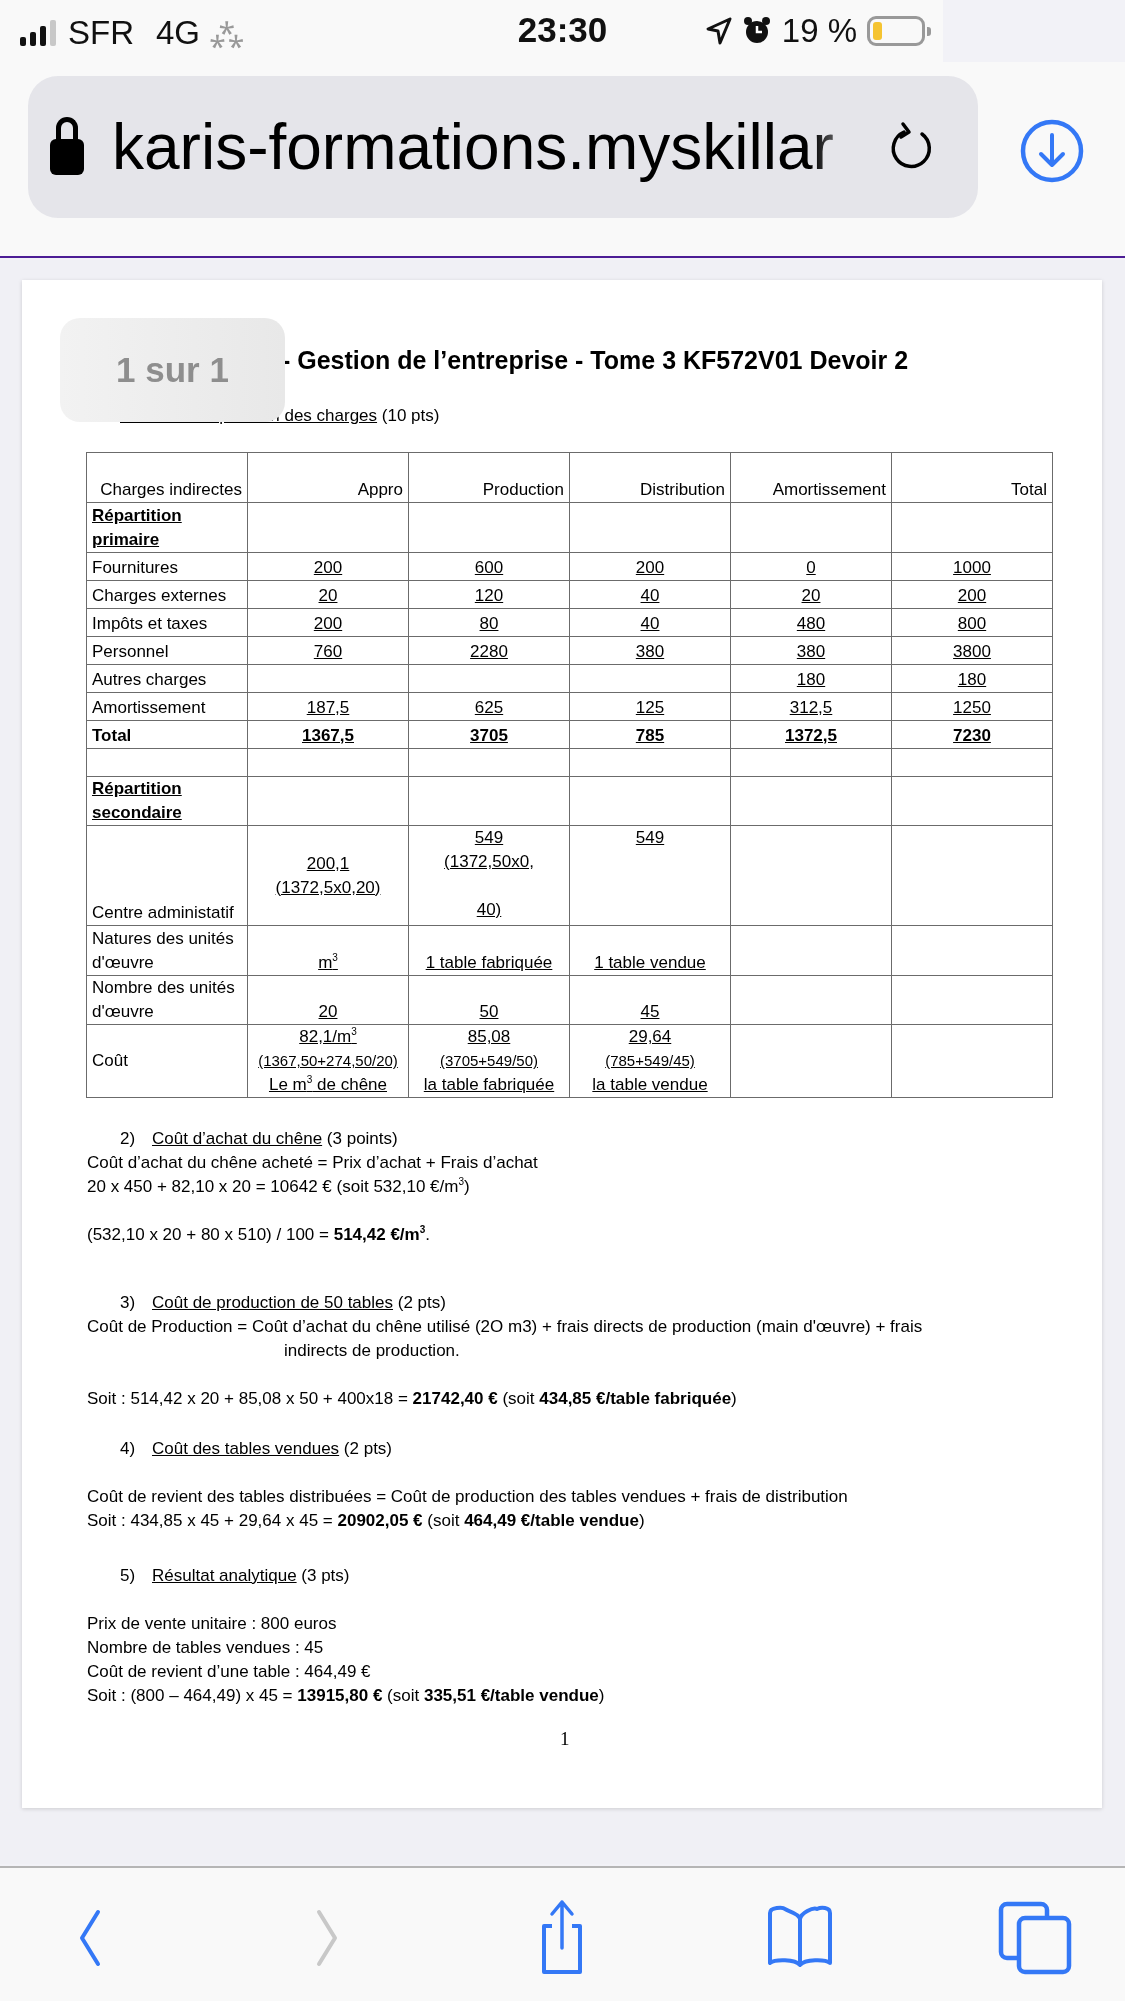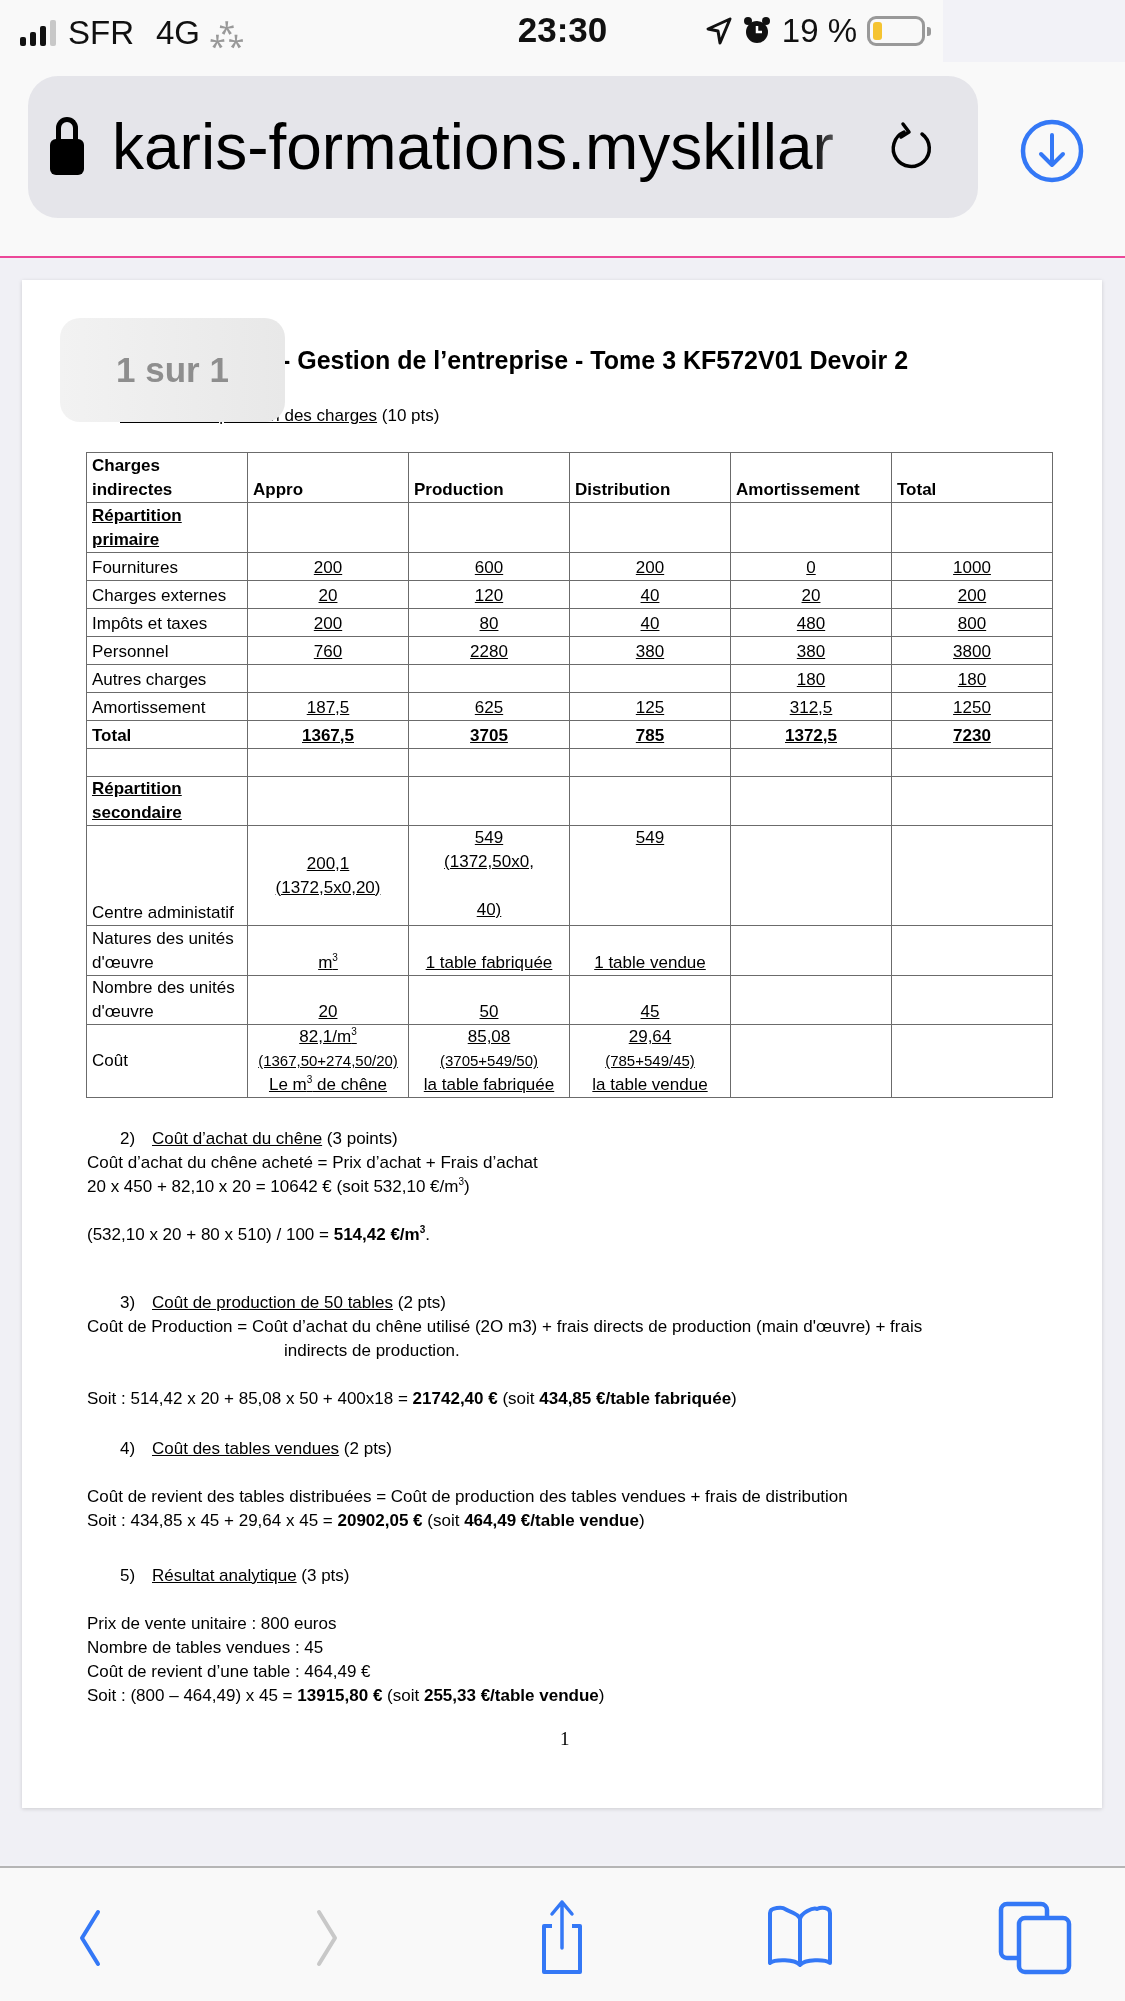--- a/index.html
+++ b/index.html
@@ -11,41 +11,41 @@
   .signal span.dim { background: #c8c8c8; }
   .carrier { margin-right: 22px; }
   .net { margin-right: 10px; }
   .spin { color: #999; font-size: 30px; }
   .sb-time { position: absolute; left: 0; width: 1125px; top: 10px; text-align: center; font-size: 35px; font-weight: bold; color: #111; }
   .sb-right { position: absolute; right: 18px; top: 12px; display: flex; align-items: center; font-size: 33px; color: #111; gap: 10px; }
   .battery { position: relative; width: 58px; height: 30px; border: 3px solid #999; border-radius: 9px; }
   .battery::after { content: ""; position: absolute; right: -9px; top: 8px; width: 4px; height: 9px; background: #999; border-radius: 0 3px 3px 0; }
   .battery .lvl { position: absolute; left: 3px; top: 3px; width: 9px; height: 18px; background: #f5c431; border-radius: 3px; }
 
-  .toolbar-top { position: absolute; left: 0; top: 62px; width: 1125px; height: 196px; background: #f9f9f9; border-bottom: 2px solid #ec4899; }
+  .toolbar-top { position: absolute; left: 0; top: 62px; width: 1125px; height: 196px; background: #f9f9f9; border-bottom: 2px solid #4c1d95; }
   .url-bar { position: absolute; left: 28px; top: 14px; width: 950px; height: 142px; border-radius: 30px; background: #e5e5ea; display: flex; align-items: center; }
   .lock { position: relative; width: 34px; height: 46px; margin-left: 22px; margin-top: 10px; }
   .lock .shackle { position: absolute; left: 6px; top: -12px; width: 22px; height: 26px; border: 5px solid #000; border-bottom: none; border-radius: 12px 12px 0 0; }
   .lock .body { position: absolute; left: 0; top: 10px; width: 34px; height: 36px; background: #000; border-radius: 6px; }
   .url-text { margin-left: 28px; font-size: 64px; color: #000; white-space: nowrap; overflow: hidden; width: 760px; -webkit-mask-image: linear-gradient(90deg, #000 92%, transparent 100%); mask-image: linear-gradient(90deg, #000 92%, transparent 100%); }
   .reload { position: absolute; right: 36px; top: 42px; width: 60px; height: 60px; }
   .download { position: absolute; left: 1020px; top: 57px; width: 64px; height: 64px; }
 
   .pdf-area { position: absolute; left: 0; top: 260px; width: 1125px; height: 1604px; background: #f0f0f5; }
   .page { position: absolute; left: 22px; top: 20px; width: 1080px; height: 1528px; background: #fff; box-shadow: 0 1px 4px rgba(0,0,0,0.15); font-family: "Liberation Sans", sans-serif; color: #000; }
   .page-indicator { position: absolute; left: 60px; top: 318px; width: 225px; height: 104px; border-radius: 20px; background: linear-gradient(90deg, #f2f2f2, #e8e8e8); display: flex; align-items: center; justify-content: center; font-size: 35px; font-weight: bold; color: #8e8e8e; z-index: 5; }
 
   .doc-title { position: absolute; left: 255px; top: 342px; font-size: 25px; font-weight: bold; white-space: nowrap; }
   .doc-title .big { font-size: 30px; }
   .q1-heading { position: absolute; left: 120px; top: 406px; font-size: 17px; white-space: nowrap; }
   .u { text-decoration: underline; }
 
   table.charges { position: absolute; left: 86px; top: 452px; width: 966px; border-collapse: collapse; font-size: 17px; table-layout: fixed; }
   table.charges td, table.charges th { border: 1.5px solid #6b6b6b; padding: 0 5px; vertical-align: bottom; line-height: 24px; }
-  table.charges th { font-weight: bold; text-align: left; }
+  table.charges th { font-weight: normal; text-align: right; }
   table.charges td.num { text-align: center; text-decoration: underline; }
   table.charges td.lbl { text-align: left; }
   table.charges td.b, table.charges th.b { font-weight: bold; }
   .section-lbl { font-weight: bold; text-decoration: underline; }
   .small { font-size: 15px; }
   sup { font-size: 10px; vertical-align: super; line-height: 0; }
 
   .text-block { position: absolute; left: 87px; font-size: 17px; line-height: 24px; white-space: nowrap; }
   .q-head { padding-left: 33px; }
   .q-head .n { display: inline-block; width: 32px; }
@@ -290,21 +290,21 @@
   <div>Coût de revient des tables distribuées = Coût de production des tables vendues + frais de distribution</div>
   <div><span>Soit : 434,85 x 45 + 29,64 x 45 = </span><b>20902,05 €</b><span> (soit </span><b>464,49 €/table vendue</b><span>)</span></div>
 </div>
 
 <div class="text-block" style="top:1564px">
   <div class="q-head"><span class="n">5)</span><span class="u">Résultat analytique</span><span> (3 pts)</span></div>
   <div style="height:24px"></div>
   <div>Prix de vente unitaire : 800 euros</div>
   <div>Nombre de tables vendues : 45</div>
   <div>Coût de revient d’une table : 464,49 €</div>
-  <div><span>Soit : (800 – 464,49) x 45 = </span><b>13915,80 €</b><span> (soit </span><b>255,33 €/table vendue</b><span>)</span></div>
+  <div><span>Soit : (800 – 464,49) x 45 = </span><b>13915,80 €</b><span> (soit </span><b>335,51 €/table vendue</b><span>)</span></div>
 </div>
 
 <div class="page-number">1</div>
 
 <div class="bottom-bar">
   <div class="bb-btn" style="left:50px">
     <svg width="40" height="60" viewBox="0 0 40 60">
         <path d="M28 4 L12 30 L28 56" fill="none" stroke="#3478f6" stroke-width="4" stroke-linecap="round" stroke-linejoin="round"></path>
       </svg>
   </div>

